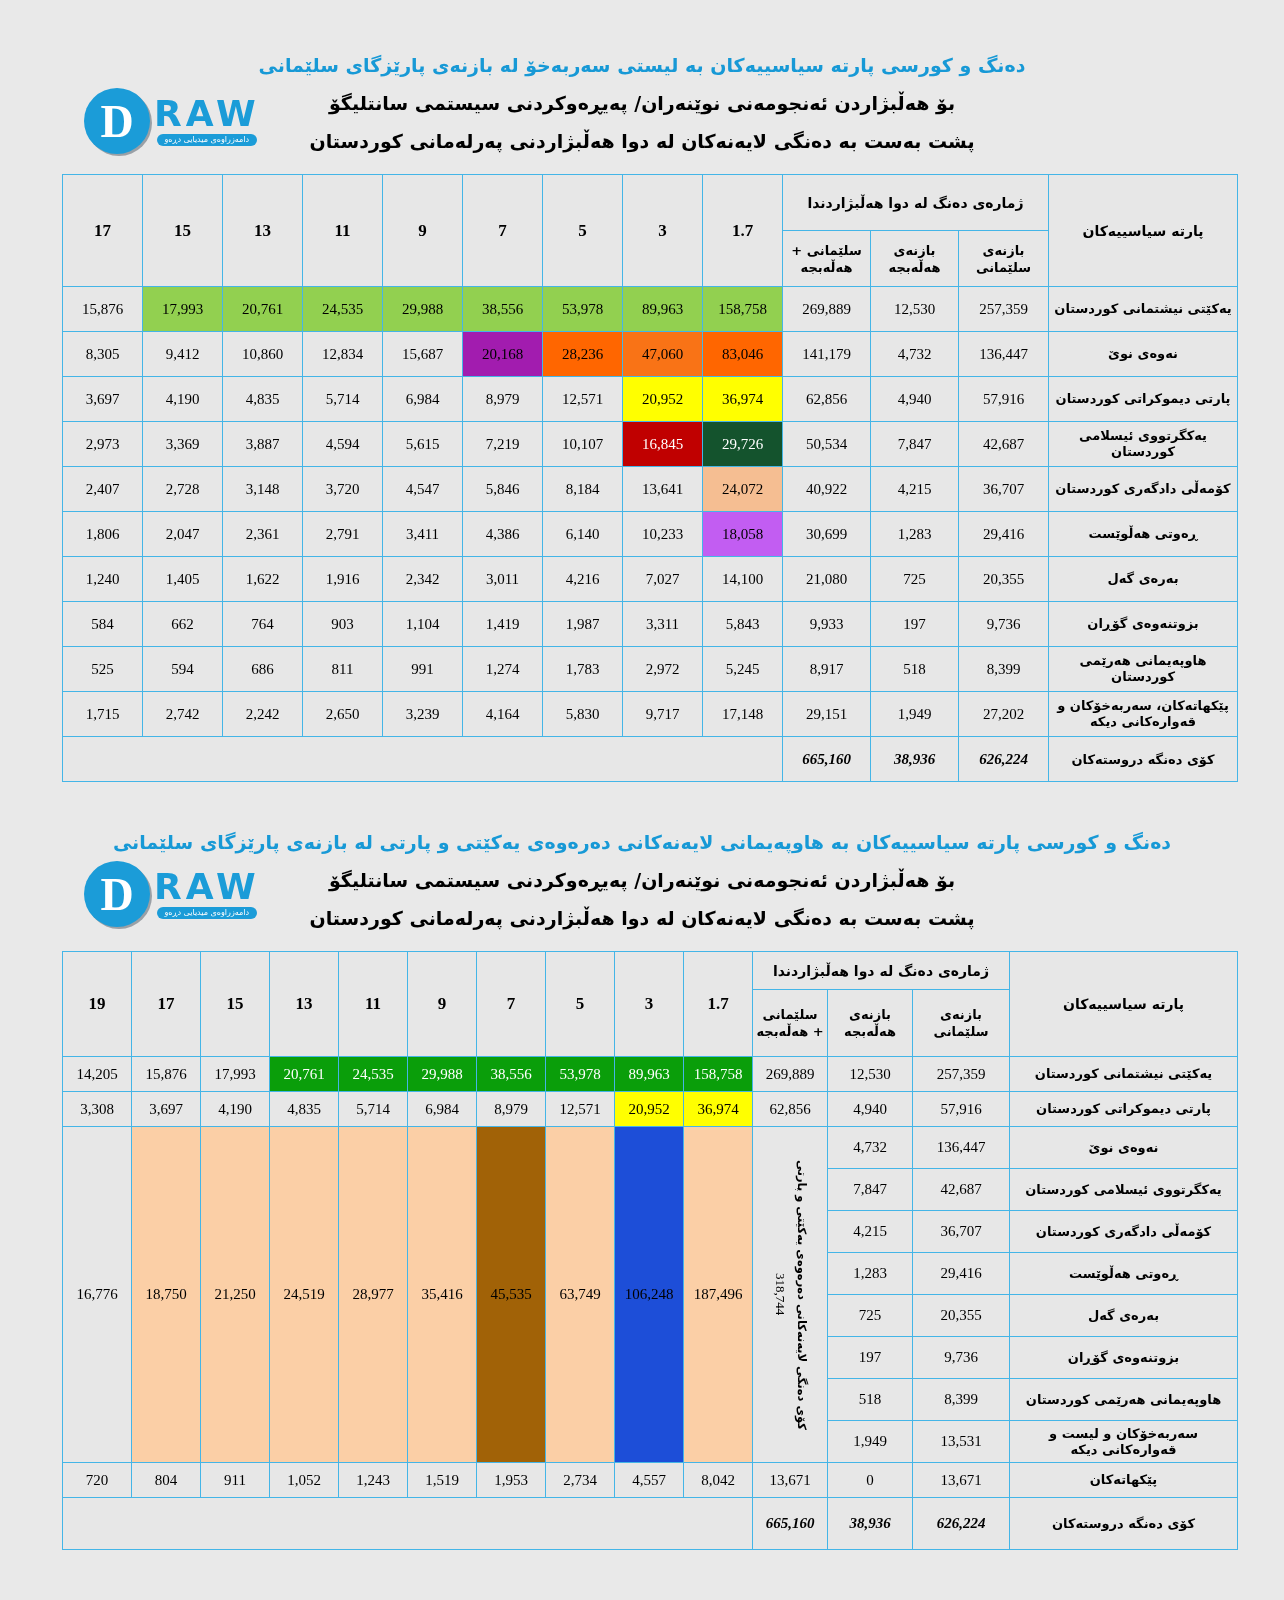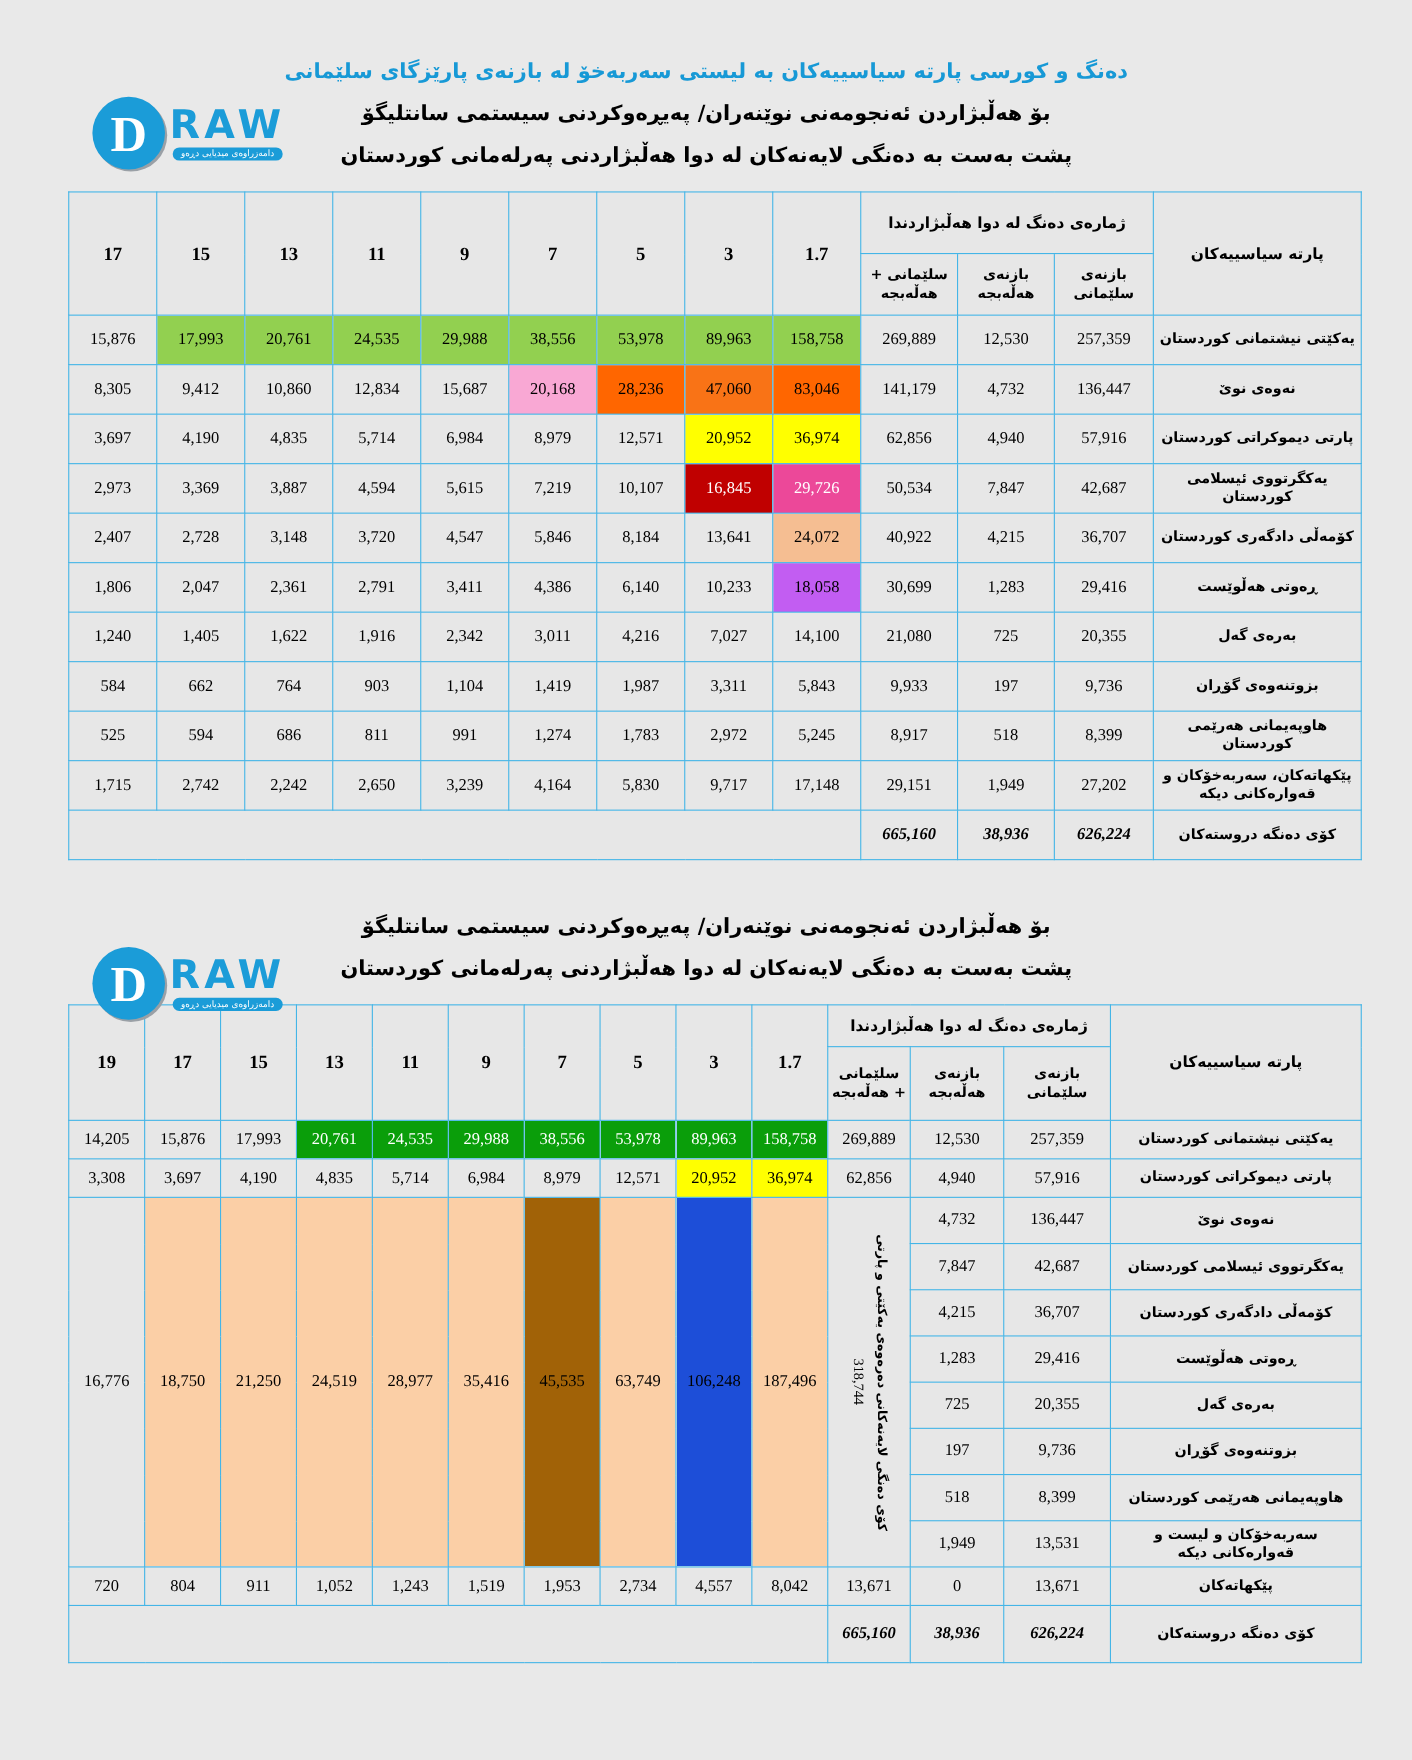--- a/index.html
+++ b/index.html
@@ -146,21 +146,21 @@
             <td class="num">15,876</td>
           </tr>
           <tr style="height: 45px;">
             <td class="party">نەوەی نوێ</td>
             <td class="num">136,447</td>
             <td class="num">4,732</td>
             <td class="num">141,179</td>
             <td class="num" style="background: rgb(255, 102, 0); color: rgb(0, 0, 0);">83,046</td>
             <td class="num" style="background: #f97316; color: rgb(0, 0, 0);">47,060</td>
             <td class="num" style="background: rgb(255, 102, 0); color: rgb(0, 0, 0);">28,236</td>
-            <td class="num" style="background: #f9a8d4; color: rgb(0, 0, 0);">20,168</td>
+            <td class="num" style="background: #a21caf; color: rgb(0, 0, 0);">20,168</td>
             <td class="num">15,687</td>
             <td class="num">12,834</td>
             <td class="num">10,860</td>
             <td class="num">9,412</td>
             <td class="num">8,305</td>
           </tr>
           <tr style="height: 45px;">
             <td class="party">پارتی دیموکراتی کوردستان</td>
             <td class="num">57,916</td>
             <td class="num">4,940</td>
@@ -173,21 +173,21 @@
             <td class="num">5,714</td>
             <td class="num">4,835</td>
             <td class="num">4,190</td>
             <td class="num">3,697</td>
           </tr>
           <tr style="height: 45px;">
             <td class="party">یەکگرتووی ئیسلامی کوردستان</td>
             <td class="num">42,687</td>
             <td class="num">7,847</td>
             <td class="num">50,534</td>
-            <td class="num" style="background: #ec4899; color: rgb(255, 255, 255);">29,726</td>
+            <td class="num" style="background: #14532d; color: rgb(255, 255, 255);">29,726</td>
             <td class="num" style="background: rgb(192, 0, 0); color: rgb(255, 255, 255);">16,845</td>
             <td class="num">10,107</td>
             <td class="num">7,219</td>
             <td class="num">5,615</td>
             <td class="num">4,594</td>
             <td class="num">3,887</td>
             <td class="num">3,369</td>
             <td class="num">2,973</td>
           </tr>
           <tr style="height: 45px;">
@@ -296,20 +296,21 @@
 
 <div class="block" id="section-1">
   <div class="logo">
     <div class="logo-d">D</div>
     <div class="logo-right">
       <div class="logo-raw">RAW</div>
       <div class="logo-tagline">دامەزراوەی میدیایی دڕەو</div>
     </div>
   </div>
   <div class="titles">
+    <div class="title-main">دەنگ و کورسی پارتە سیاسییەکان بە هاوپەیمانی لایەنەکانی دەرەوەی یەکێتی و پارتی لە بازنەی پارێزگای سلێمانی</div>
     <div class="title-sub">بۆ هەڵبژاردن ئەنجومەنی نوێنەران/ پەیڕەوکردنی سیستمی سانتلیگۆ</div>
     <div class="title-sub">پشت بەست بە دەنگی لایەنەکان لە دوا هەڵبژاردنی پەرلەمانی کوردستان</div>
   </div>
   <div class="tbl-mount" id="table-mount-1">
       <table class="grid" dir="rtl">
         <colgroup>
           <col style="width: 228px;">
           <col style="width: 97px;">
           <col style="width: 85px;">
           <col style="width: 75px;">

